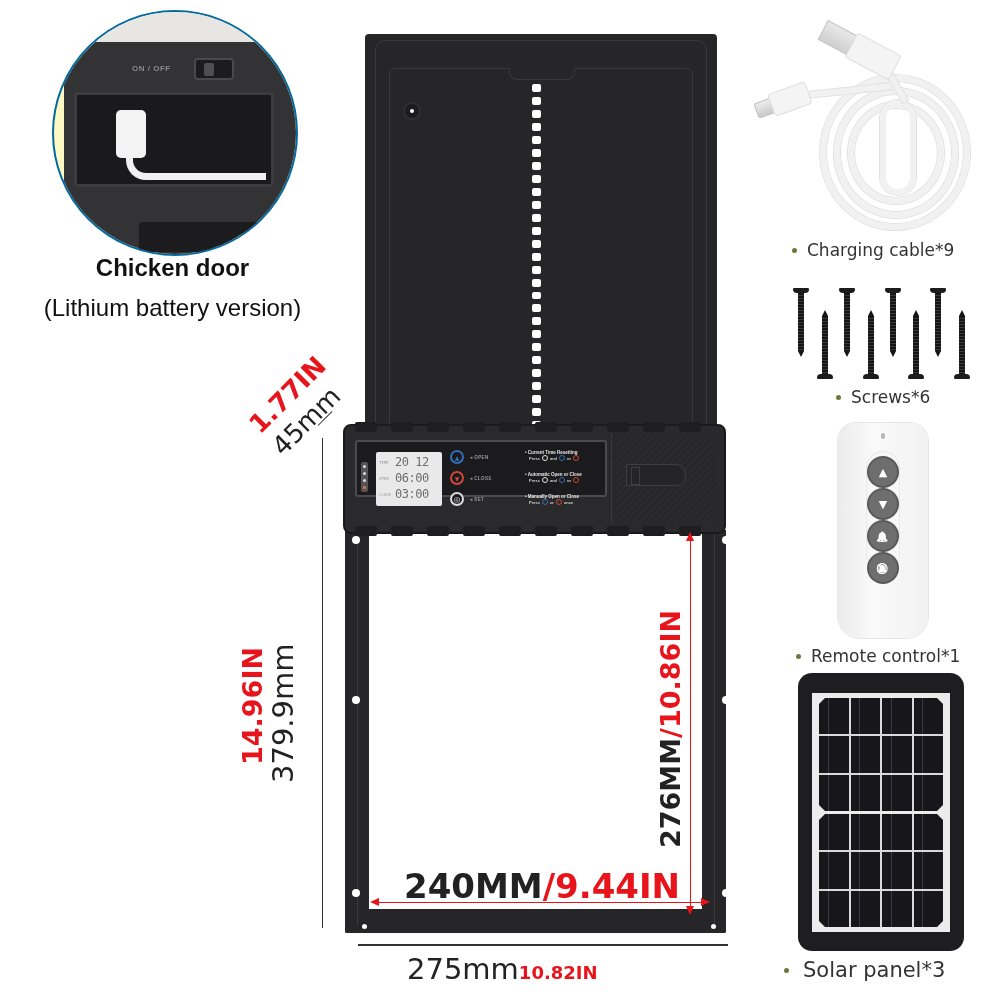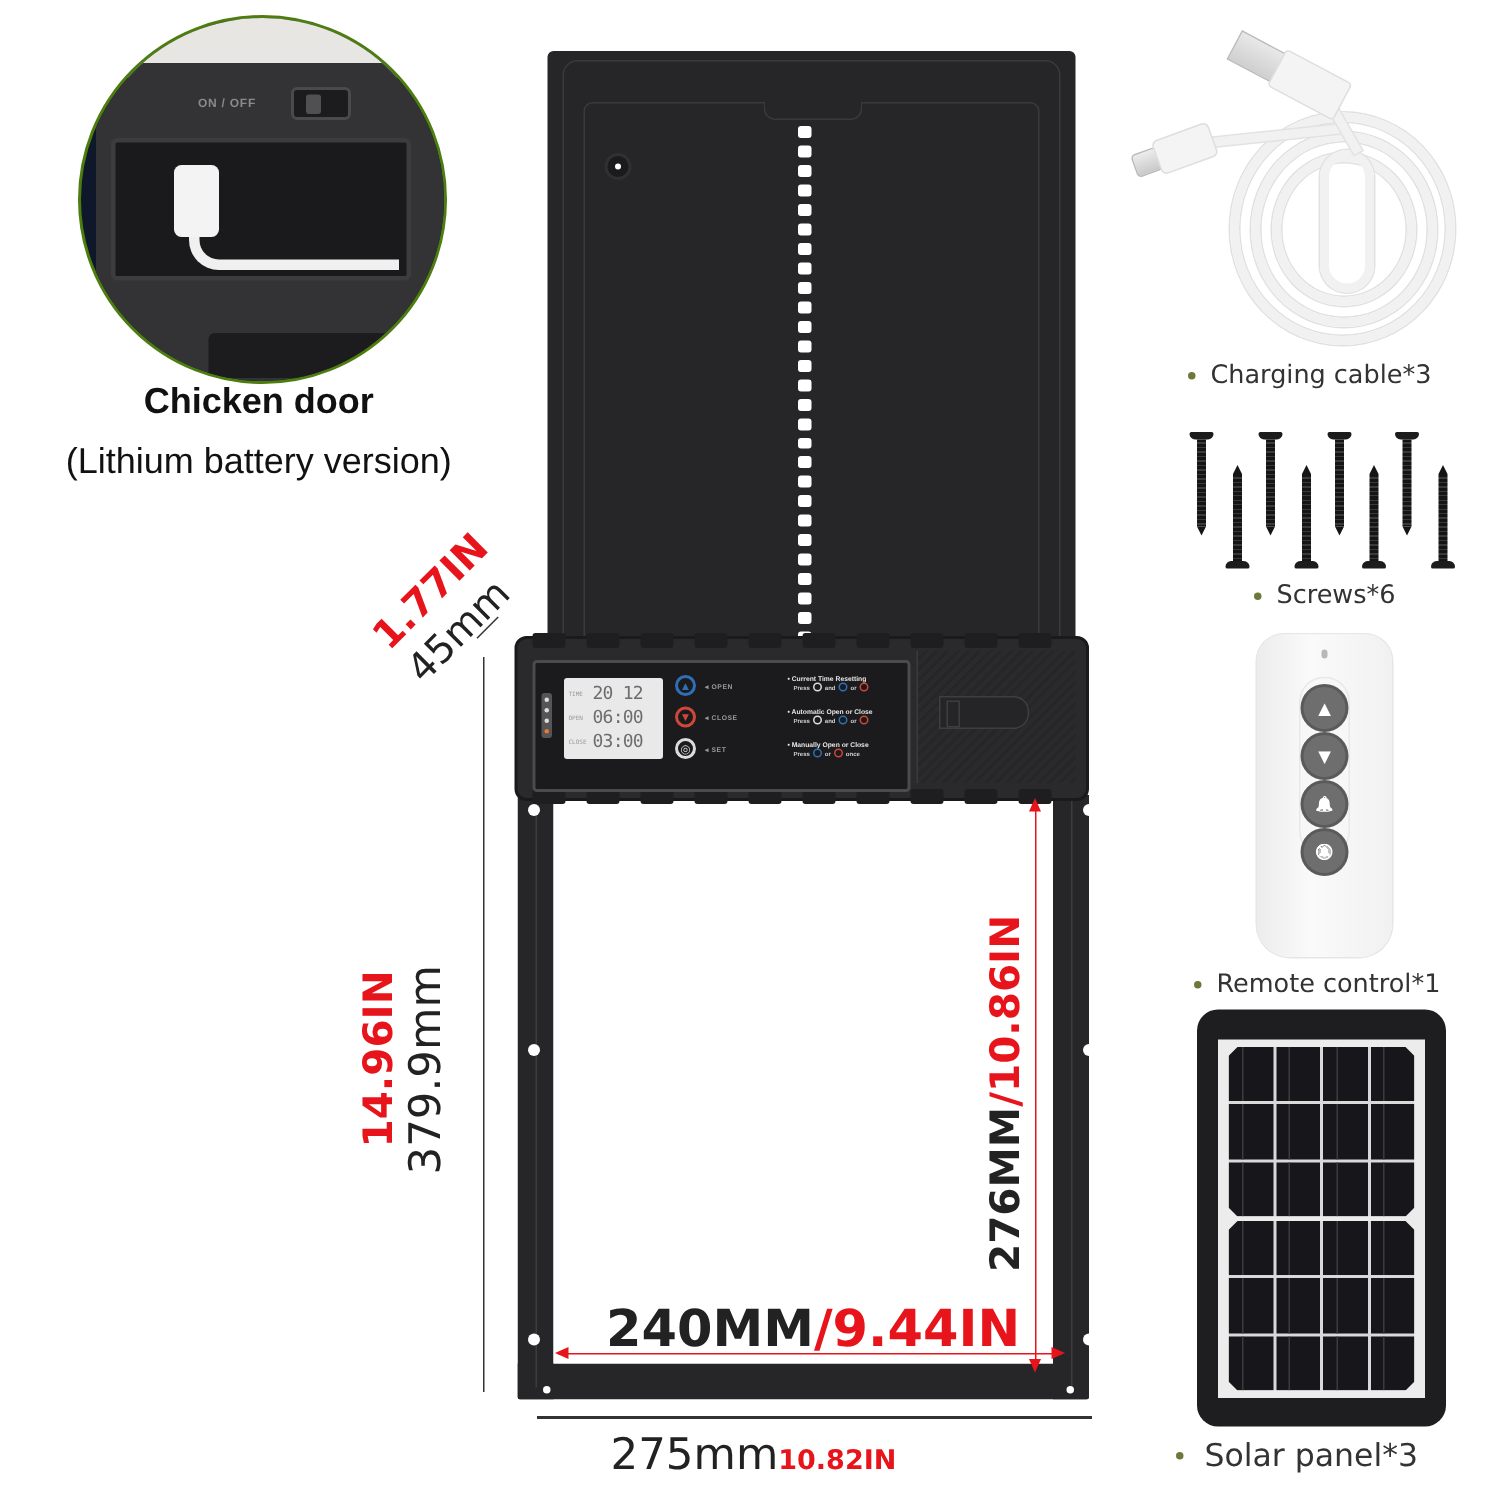--- a/index.html
+++ b/index.html
@@ -3,21 +3,21 @@
   <meta charset="utf-8">
   <style>
     * { box-sizing: border-box; margin: 0; padding: 0; }
     html, body { width: 1000px; height: 1000px; background: #ffffff; overflow: hidden; }
     body { position: relative; font-family: "DejaVu Sans", sans-serif; color: #222; }
     .abs { position: absolute; }
 
     
     .inset-circle {
       left: 52px; top: 10px; width: 246px; height: 246px; border-radius: 50%;
-      border: 2px solid #4d7c0f; overflow: hidden; background: #0f172a;
+      border: 2px solid #0369a1; overflow: hidden; background: #fef9c3;
     }
     .inset-circle .top-strip { left: 0; top: 0; width: 100%; height: 40px; background: #e8e6e2; }
     .inset-circle .body { left: 10px; top: 30px; width: 240px; height: 220px; background: #333335; border-radius: 6px; }
     .inset-circle .onoff {
       left: 78px; top: 52px; font-family: "Liberation Sans", sans-serif; font-size: 8px; color: #8a8a8c; letter-spacing: 0.5px; font-weight: bold;
     }
     .inset-circle .switch {
       left: 140px; top: 46px; width: 40px; height: 22px; border-radius: 4px; background: #1c1c1e; border: 2px solid #4a4a4c;
     }
     .inset-circle .switch::before {
@@ -66,21 +66,21 @@
     }
     .control-housing .ribs-top, .control-housing .ribs-bottom {
       left: 10px; width: 360px; height: 10px; display: flex; gap: 14px;
     }
     .control-housing .ribs-top { top: -4px; }
     .control-housing .ribs-bottom { bottom: -4px; }
     .control-housing .ribs-top span, .control-housing .ribs-bottom span {
       display: block; width: 22px; height: 10px; background: #1e1e20; border-radius: 2px;
     }
     .control-face {
-      left: 10px; top: 14px; width: 252px; height: 88px; background: #1b1b1d; border: 2px solid #4b4b4e; border-radius: 3px;
+      left: 10px; top: 14px; width: 252px; height: 57px; background: #1b1b1d; border: 2px solid #4b4b4e; border-radius: 3px;
     }
     .lcd {
       left: 19px; top: 10px; width: 66px; height: 54px; background: #e9e9ea; border-radius: 2px;
       font-family: "DejaVu Sans Mono", monospace; color: #888;
     }
     .lcd-row { position: absolute; left: 3px; display: flex; align-items: center; width: 62px; }
     .lcd-row .lbl { font-size: 4px; width: 16px; color: #9a9a9a; }
     .lcd-row .val { font-size: 12px; letter-spacing: -0.5px; color: #6d6d6d; }
     .led-strip { left: 4px; top: 20px; width: 7px; height: 30px; background: #555558; border-radius: 2px; }
     .led-strip span { position: absolute; left: 2px; width: 3px; height: 3px; border-radius: 50%; }
@@ -391,21 +391,21 @@
     <div class="abs usb-a-body" style="left:32px;top:-3px;width:50px;height:28px;"></div>
   </div>
 
   <div class="abs" style="left:12px;top:100px;transform:rotate(-20deg);transform-origin:left top;">
     <div class="abs usbc-tip" style="left:0;top:4px;width:18px;height:16px;"></div>
     <div class="abs usbc-body" style="left:16px;top:0;width:40px;height:24px;"></div>
   </div>
 </div>
 <div class="abs acc-caption" style="left:792px;top:240px;">
   <span class="acc-bullet"></span>
-  <span>Charging cable*3</span>
+  <span>Charging cable*9</span>
 </div>
 
 <div class="abs" style="left:793px;top:288px;width:190px;height:92px;">
   <div class="abs screw" style="left:2px;top:0;">
       <div class="head"></div>
       <div class="shaft" style="height:58px;"></div>
       <div class="tip"></div>
     </div>
   <div class="abs screw up" style="left:26px;top:22px;">
       <div class="head"></div>

